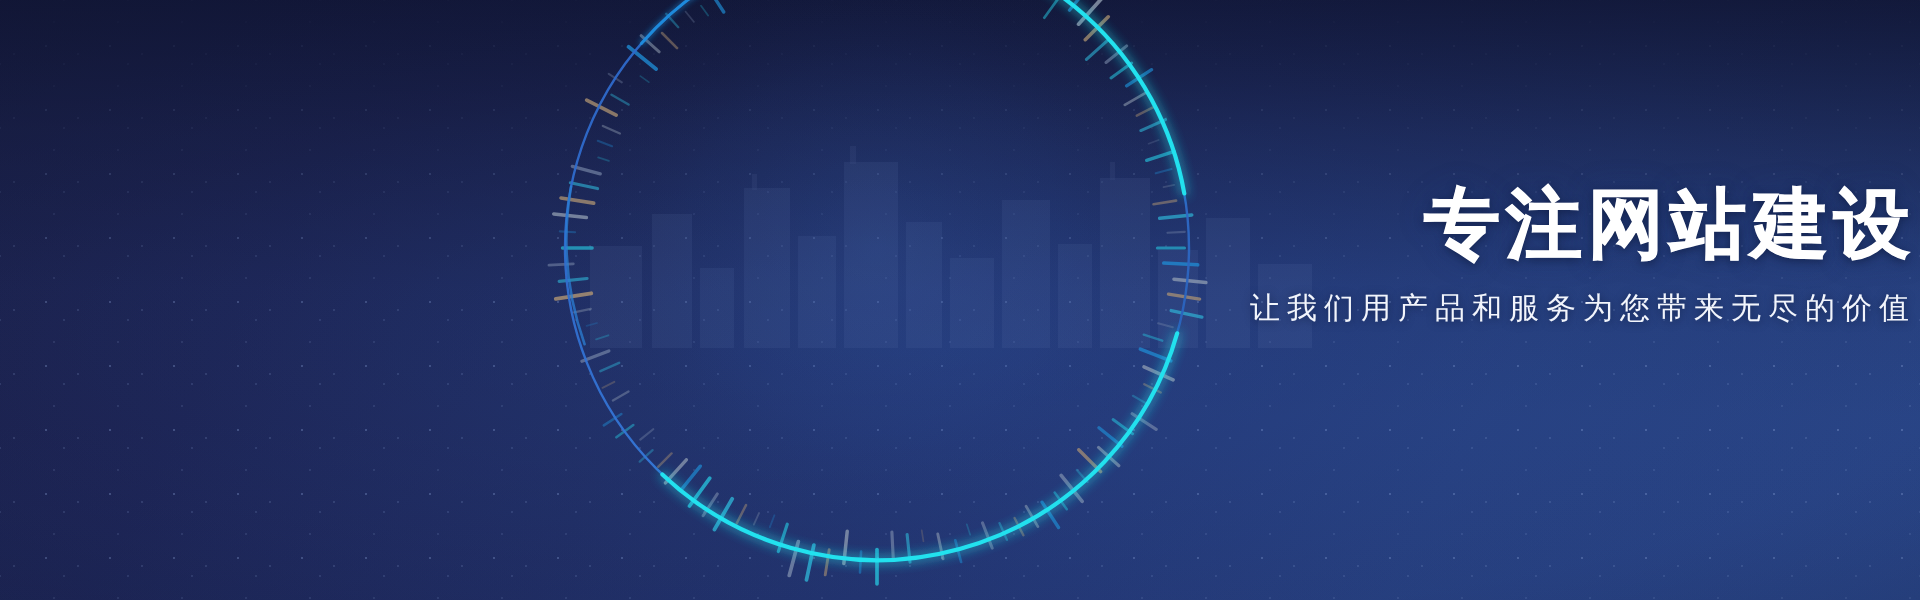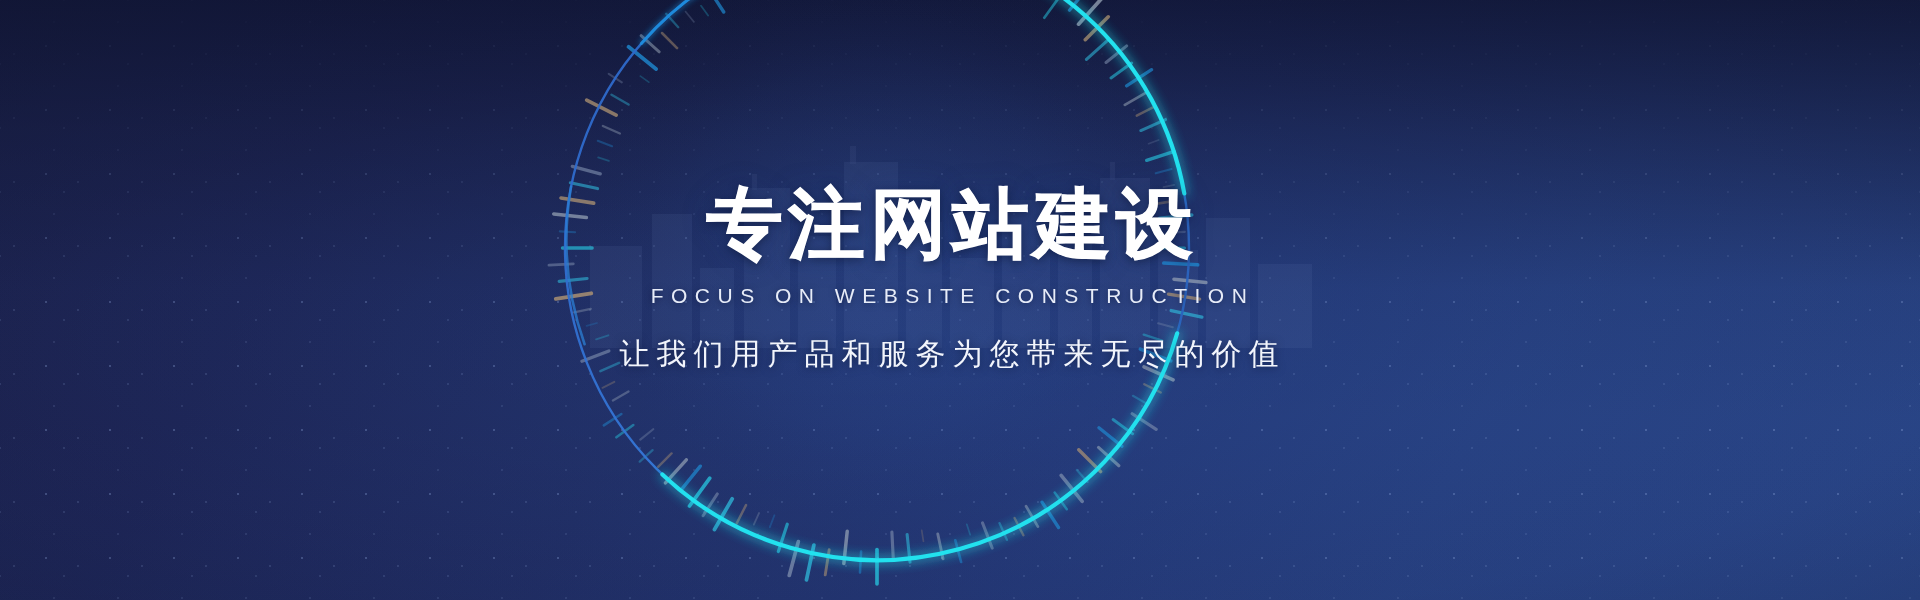--- a/index.html
+++ b/index.html
@@ -109,23 +109,23 @@
     top: -360px;
     width: 720px;
     height: 720px;
     overflow: visible;
   }
 
   
   .text-block {
     position: absolute;
     left: 0;
-    right: 15px;
+    right: 4px;
     top: 186px;
-    text-align: center;
+    text-align: right;
     pointer-events: none;
   }
   .headline {
     font-family: "DejaVu Sans", "Liberation Sans", sans-serif;
     font-size: 76px;
     line-height: 1.0;
     font-weight: bold;
     color: #ffffff;
     letter-spacing: 6px;
     margin: 0;
@@ -350,17 +350,16 @@
       <path d="M -235.6 -204.5 A 312 312 0 0 1 21.8 -311.2" fill="none" stroke="#1f8fe0" stroke-width="3.0" stroke-linecap="round" filter="url(#softGlow)" opacity="0.9"></path>
 
       <path d="M -214.6 226.5 A 312 312 0 0 0 300.2 85.3" fill="none" stroke="#22e4f0" stroke-width="4.2" stroke-linecap="round" filter="url(#cyanGlow)" opacity="0.98"></path>
 
       <path d="M -305.9 -61.5 A 312 312 0 0 0 -292.4 96.2" fill="none" stroke="#2b7fd4" stroke-width="2.6" stroke-linecap="round" opacity="0.75"></path>
     </svg>
   </div>
 
   <div class="text-block">
     <h1 class="headline">专注网站建设</h1>
-    <p class="subtitle">FOCUS ON WEBSITE CONSTRUCTION</p>
     <p class="tagline">让我们用产品和服务为您带来无尽的价值</p>
   </div>
 
 </div>
 
 </body></html>

